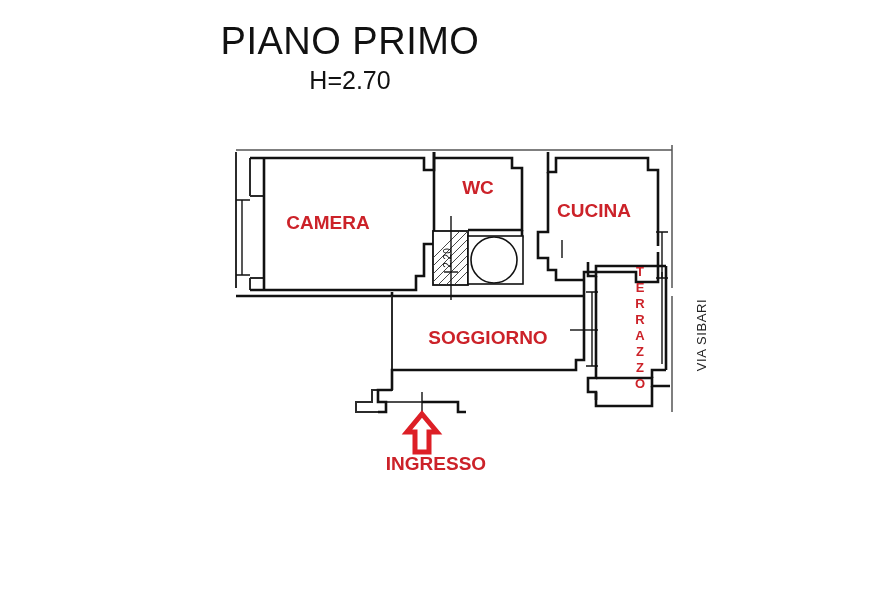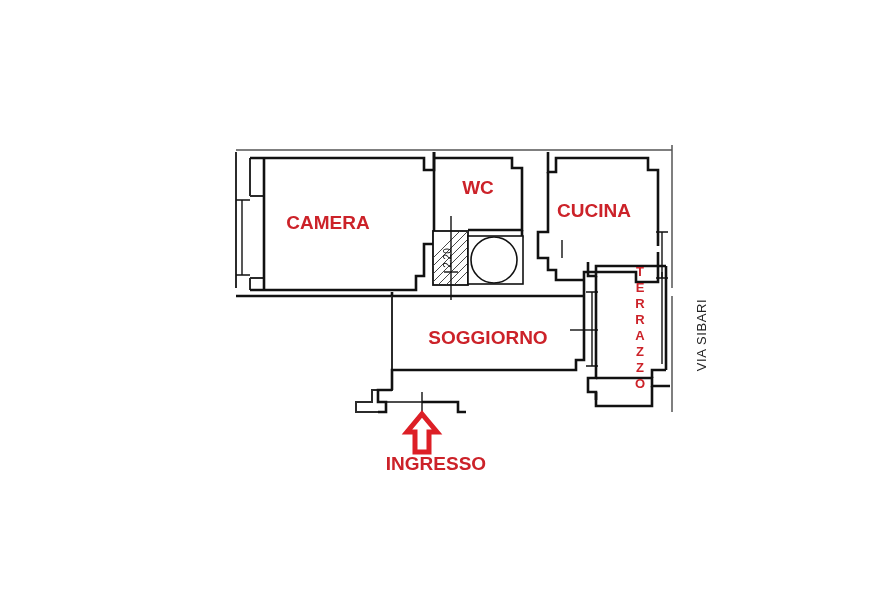--- a/index.html
+++ b/index.html
@@ -87,20 +87,24 @@
   .wall-outer  { stroke: #555555; stroke-width: 1.5; fill: none; }
   .fix-line    { stroke: #111111; stroke-width: 1.4; fill: none; }
   .hatch-line  { stroke: #333333; stroke-width: 0.9; fill: none; }
   .arrow-red   { fill: #ffffff; stroke: #dd1f26; stroke-width: 5; stroke-linejoin: miter; }
 </style>
 </head>
 <body>
 
 <div id="floorplan-page">
 
+  <div class="title-block">
+    <div class="plan-title">PIANO PRIMO</div>
+    <div class="plan-subtitle">H=2.70</div>
+  </div>
 
   <div id="plan-svg-wrap">
     <svg width="875" height="610" viewBox="0 0 875 610" xmlns="http://www.w3.org/2000/svg">
 
       <g>
         <path class="wall-outer" d="M236,150 L672,150"></path>
         <path class="wall-outer" d="M672,145 L672,288"></path>
         <path class="wall-outer" d="M672,296 L672,412"></path>
       </g>
 

